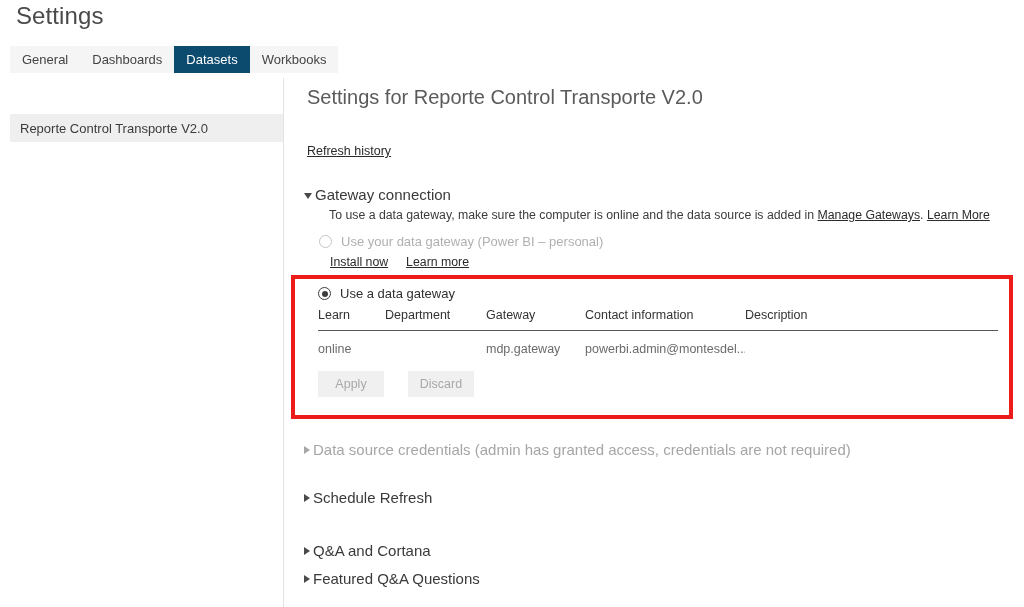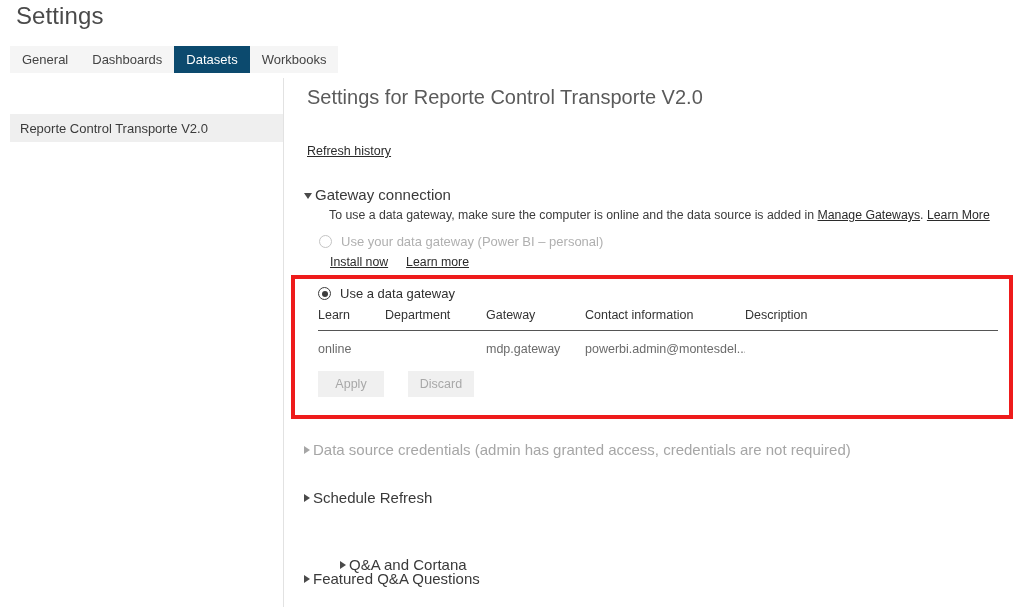--- a/index.html
+++ b/index.html
@@ -356,21 +356,21 @@
 <div class="section-head muted" style="left:304px; top:441px;">
   <span class="tri tri-right"></span>
   <span>Data source credentials (admin has granted access, credentials are not required)</span>
 </div>
 
 <div class="section-head" style="left:304px; top:489px;">
   <span class="tri tri-right"></span>
   <span>Schedule Refresh</span>
 </div>
 
-<div class="section-head" style="left:304px; top:556px;margin-left:36px;">
+<div class="section-head" style="left:304px; top:542px;">
   <span class="tri tri-right"></span>
   <span>Q&amp;A and Cortana</span>
 </div>
 
 <div class="section-head" style="left:304px; top:570px;">
   <span class="tri tri-right"></span>
   <span>Featured Q&amp;A Questions</span>
 </div>
 
 </body></html>

